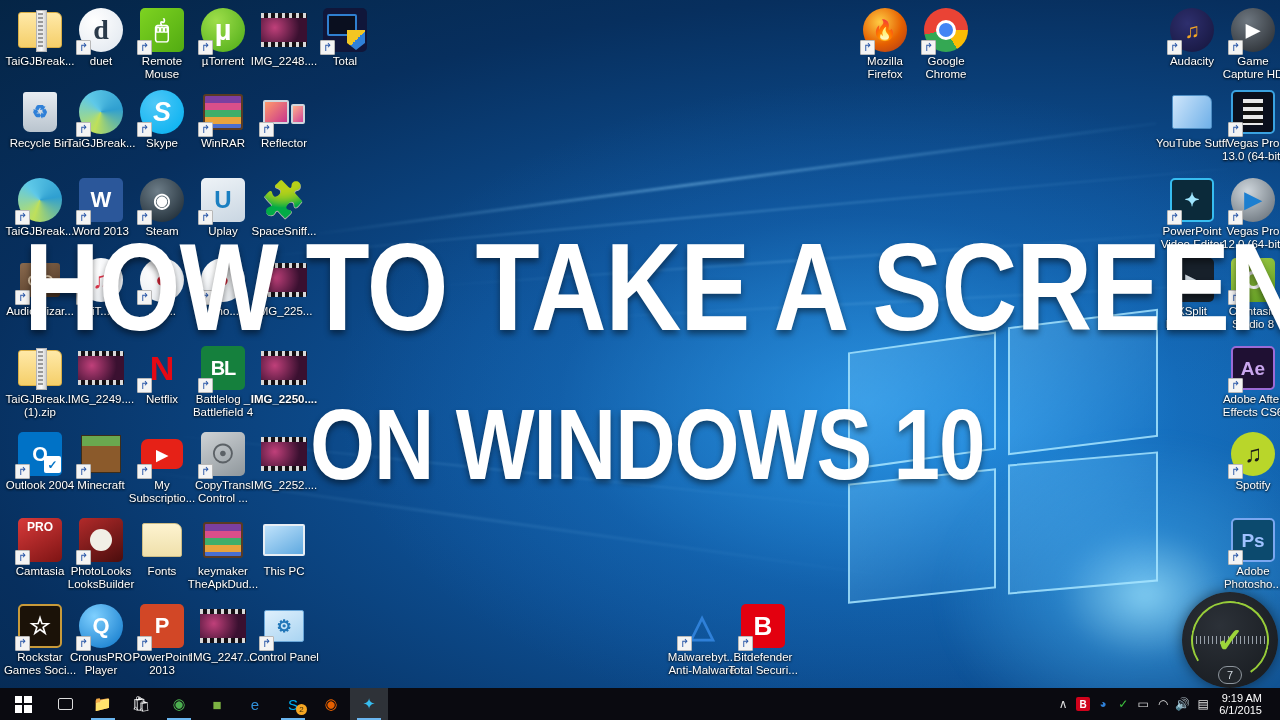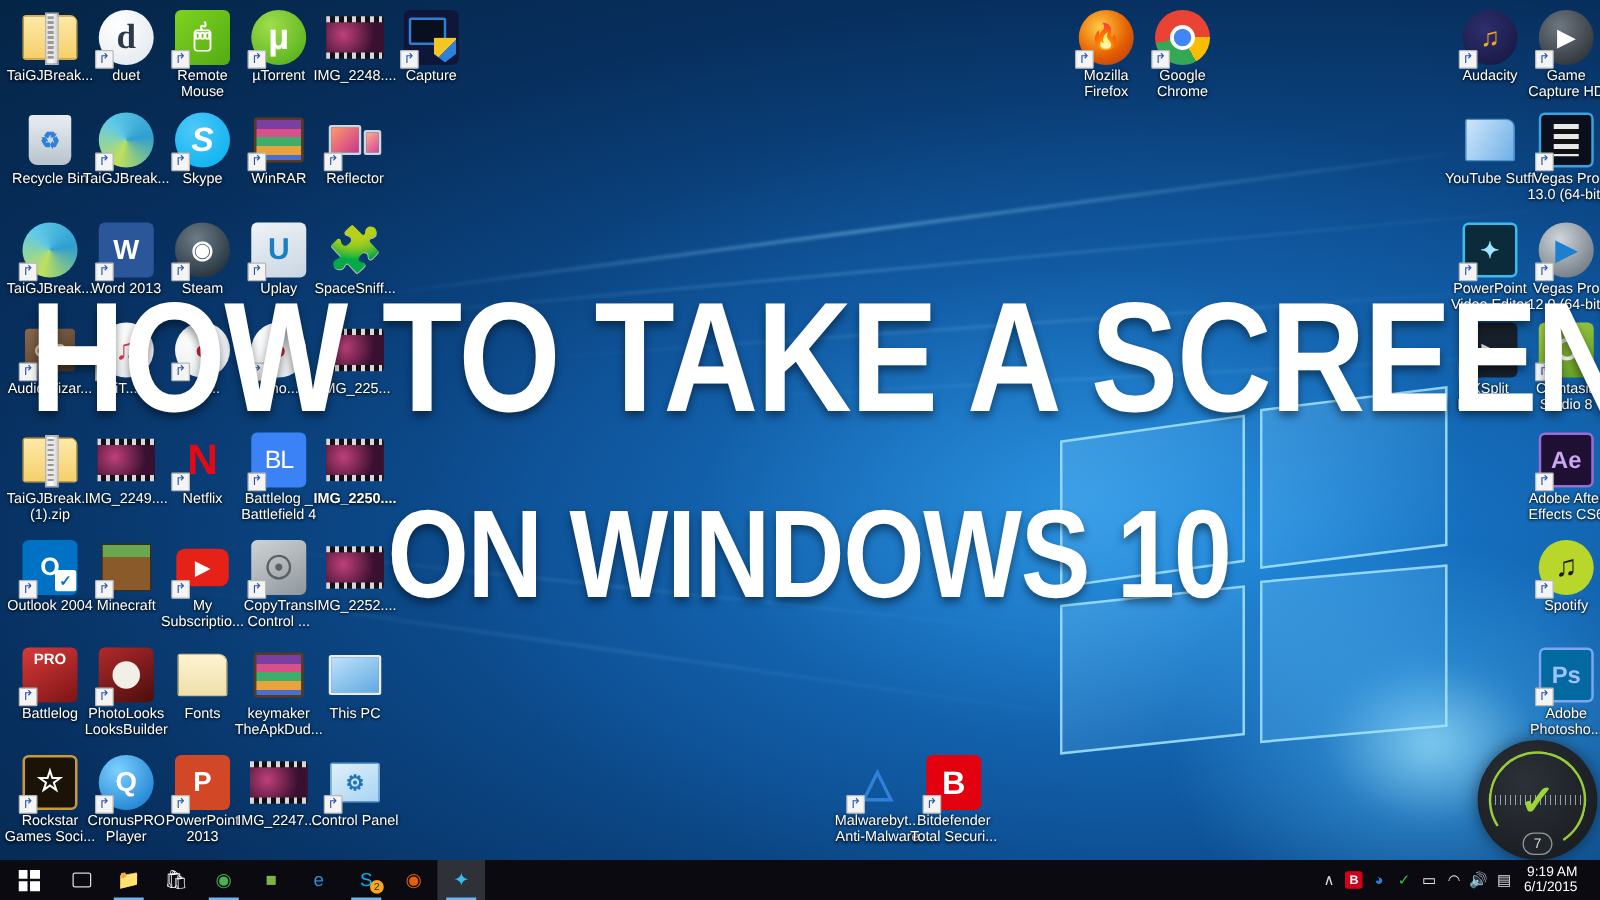--- a/index.html
+++ b/index.html
@@ -196,21 +196,21 @@
       <div class="icon" style="left: 308px; top: 6px;">
         <div class="glyphwrap">
           <div class="glyph">
             <div class="sq" style="background:#10163a;position:relative;">
               <span style="position:absolute;left:4px;top:6px;width:30px;height:22px;background:#0a0f1f;border:2px solid #2f7fd0;border-radius:2px;"></span>
               <span style="position:absolute;right:2px;bottom:2px;width:18px;height:20px;background:linear-gradient(135deg,#f3c623 50%,#2f80d8 50%);clip-path:polygon(0 0,100% 0,100% 65%,50% 100%,0 65%);"></span>
             </div>
           </div>
           <span class="lnk">↱</span>
         </div>
-        <div class="lbl">Capture</div>
+        <div class="lbl">Total</div>
       </div>
       <div class="icon" style="left: 3px; top: 88px;">
         <div class="glyphwrap">
           <div class="glyph">
             <div style="width:34px;height:40px;background:linear-gradient(180deg,#e8edf2,#b9c4ce);border-radius:3px 3px 7px 7px;display:flex;align-items:center;justify-content:center;color:#2f80d8;font-size:18px;">♻</div>
           </div>
         </div>
         <div class="lbl">Recycle Bin</div>
       </div>
       <div class="icon" style="left: 64px; top: 88px;">
@@ -368,21 +368,21 @@
           <div class="glyph">
             <div style="font-size:34px;font-weight:bold;color:#e50914;font-family:'Liberation Sans',sans-serif;line-height:1;">N</div>
           </div>
           <span class="lnk">↱</span>
         </div>
         <div class="lbl">Netflix</div>
       </div>
       <div class="icon" style="left: 186px; top: 344px;">
         <div class="glyphwrap">
           <div class="glyph">
-            <div class="sq" style="background:#3b82f6;color:#fff;font-size:20px;letter-spacing:-1px;font-weight:normal;">BL</div>
+            <div class="sq" style="background:#15803d;color:#fff;font-size:20px;letter-spacing:-1px;font-weight:bold;">BL</div>
           </div>
           <span class="lnk">↱</span>
         </div>
         <div class="lbl">Battlelog _ Battlefield 4</div>
       </div>
       <div class="icon" style="left: 247px; top: 344px; font-weight: bold;">
         <div class="glyphwrap">
           <div class="glyph">
             <div class="film">
               <div class="filmin" style="background:radial-gradient(circle at 30% 40%,#c0407a,#3a1030 70%);"></div>
@@ -437,21 +437,21 @@
         </div>
         <div class="lbl">IMG_2252....</div>
       </div>
       <div class="icon" style="left: 3px; top: 516px;">
         <div class="glyphwrap">
           <div class="glyph">
             <div class="sq" style="background:linear-gradient(150deg,#d83a3a,#7d1414);color:#fff;font-size:12px;font-weight:bold;display:flex;align-items:flex-start;justify-content:center;padding-top:3px;">PRO</div>
           </div>
           <span class="lnk">↱</span>
         </div>
-        <div class="lbl">Battlelog</div>
+        <div class="lbl">Camtasia</div>
       </div>
       <div class="icon" style="left: 64px; top: 516px;">
         <div class="glyphwrap">
           <div class="glyph">
             <div class="sq" style="background:linear-gradient(150deg,#b22a2a,#4a0d0d);display:flex;align-items:center;justify-content:center;">
               <span style="width:22px;height:22px;background:#f1efe6;border-radius:50%;"></span>
             </div>
           </div>
           <span class="lnk">↱</span>
         </div>
@@ -652,21 +652,21 @@
           <div class="glyph">
             <div class="circ" style="background:#b9d62a;color:#1a1a1a;font-size:24px;">♫</div>
           </div>
           <span class="lnk">↱</span>
         </div>
         <div class="lbl">Spotify</div>
       </div>
       <div class="icon" style="left: 1216px; top: 516px;">
         <div class="glyphwrap">
           <div class="glyph">
-            <div class="sq" style="background:#0369a1;border:2px solid #7aa7f0;color:#9fc2ff;font-size:19px;font-weight:bold;">Ps</div>
+            <div class="sq" style="background:#0c4a6e;border:2px solid #7aa7f0;color:#9fc2ff;font-size:19px;font-weight:bold;">Ps</div>
           </div>
           <span class="lnk">↱</span>
         </div>
         <div class="lbl">Adobe Photosho...</div>
       </div>
     </div>
 
   <div class="bigtitle" id="title1">HOW TO TAKE A SCREENSHOT</div>
   <div class="bigtitle" id="title2">ON WINDOWS 10</div>
 

